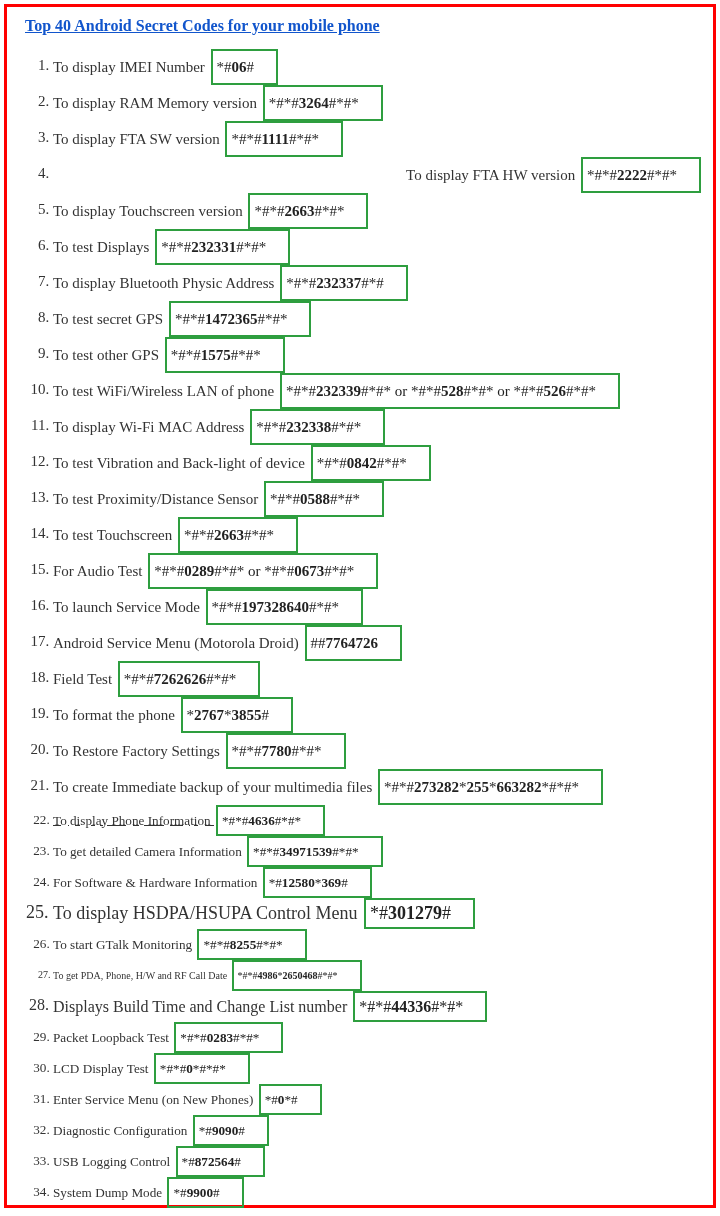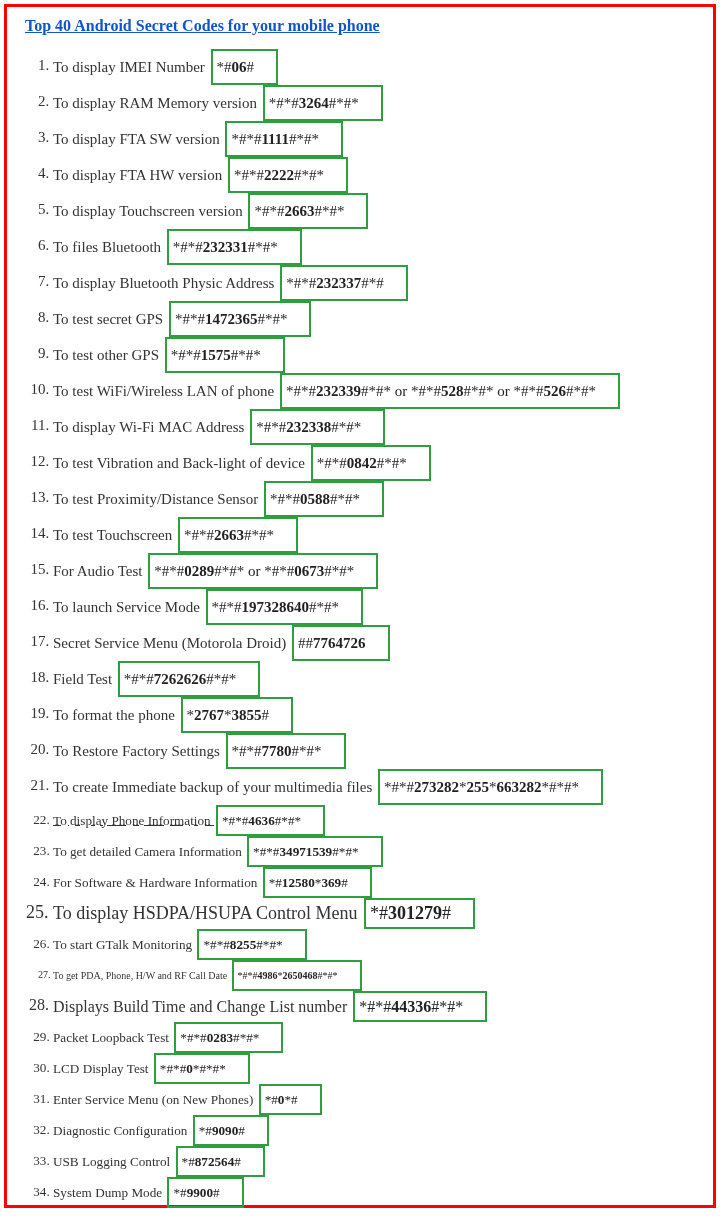--- a/index.html
+++ b/index.html
@@ -57,34 +57,34 @@
   </style>
 </head>
 <body>
 
 <div class="frame">
   <div class="title">Top 40 Android Secret Codes for your mobile phone</div>
   <ol class="main-list large">
       <li class="" style="font-size: 15px; line-height: 30px;"><span class="desc">To display IMEI Number </span><span class="code">*#<span class="bold">06</span>#</span></li>
       <li class="" style="font-size: 15px; line-height: 30px;"><span class="desc">To display RAM Memory version </span><span class="code">*#*#<span class="bold">3264</span>#*#*</span></li>
       <li class="" style="font-size: 15px; line-height: 30px;"><span class="desc">To display FTA SW version </span><span class="code">*#*#<span class="bold">1111</span>#*#*</span></li>
-      <li class="" style="font-size: 15px; line-height: 30px;"><span class="desc">To display FTA HW version </span><span class="code">*#*#<span class="bold">2222</span>#*#*</span></li>
+      <li class="" style="font-size: 15px; line-height: 30px; text-align: right;"><span class="desc">To display FTA HW version </span><span class="code">*#*#<span class="bold">2222</span>#*#*</span></li>
       <li class="" style="font-size: 15px; line-height: 30px;"><span class="desc">To display Touchscreen version </span><span class="code">*#*#<span class="bold">2663</span>#*#*</span></li>
-      <li class="" style="font-size: 15px; line-height: 30px;"><span class="desc">To files Bluetooth </span><span class="code">*#*#<span class="bold">232331</span>#*#*</span></li>
+      <li class="" style="font-size: 15px; line-height: 30px;"><span class="desc">To test Displays </span><span class="code">*#*#<span class="bold">232331</span>#*#*</span></li>
       <li class="" style="font-size: 15px; line-height: 30px;"><span class="desc">To display Bluetooth Physic Address </span><span class="code">*#*#<span class="bold">232337</span>#*#</span></li>
       <li class="" style="font-size: 15px; line-height: 30px;"><span class="desc">To test secret GPS </span><span class="code">*#*#<span class="bold">1472365</span>#*#*</span></li>
       <li class="" style="font-size: 15px; line-height: 30px;"><span class="desc">To test other GPS </span><span class="code">*#*#<span class="bold">1575</span>#*#*</span></li>
       <li class="" style="font-size: 15px; line-height: 30px;"><span class="desc">To test WiFi/Wireless LAN of phone </span><span class="code">*#*#<span class="bold">232339</span>#*#* or *#*#<span class="bold">528</span>#*#* or *#*#<span class="bold">526</span>#*#*</span></li>
       <li class="" style="font-size: 15px; line-height: 30px;"><span class="desc">To display Wi-Fi MAC Address </span><span class="code">*#*#<span class="bold">232338</span>#*#*</span></li>
       <li class="" style="font-size: 15px; line-height: 30px;"><span class="desc">To test Vibration and Back-light of device </span><span class="code">*#*#<span class="bold">0842</span>#*#*</span></li>
       <li class="" style="font-size: 15px; line-height: 30px;"><span class="desc">To test Proximity/Distance Sensor </span><span class="code">*#*#<span class="bold">0588</span>#*#*</span></li>
       <li class="" style="font-size: 15px; line-height: 30px;"><span class="desc">To test Touchscreen </span><span class="code">*#*#<span class="bold">2663</span>#*#*</span></li>
       <li class="" style="font-size: 15px; line-height: 30px;"><span class="desc">For Audio Test </span><span class="code">*#*#<span class="bold">0289</span>#*#* or *#*#<span class="bold">0673</span>#*#*</span></li>
       <li class="" style="font-size: 15px; line-height: 30px;"><span class="desc">To launch Service Mode </span><span class="code">*#*#<span class="bold">197328640</span>#*#*</span></li>
-      <li class="" style="font-size: 15px; line-height: 30px;"><span class="desc">Secret Service Menu (Motorola Droid) </span><span class="code">##<span class="bold">7764726</span></span></li>
+      <li class="" style="font-size: 15px; line-height: 30px;"><span class="desc">Android Service Menu (Motorola Droid) </span><span class="code">##<span class="bold">7764726</span></span></li>
       <li class="" style="font-size: 15px; line-height: 30px;"><span class="desc">Field Test </span><span class="code">*#*#<span class="bold">7262626</span>#*#*</span></li>
       <li class="" style="font-size: 15px; line-height: 30px;"><span class="desc">To format the phone </span><span class="code">*<span class="bold">2767</span>*<span class="bold">3855</span>#</span></li>
       <li class="" style="font-size: 15px; line-height: 30px;"><span class="desc">To Restore Factory Settings </span><span class="code">*#*#<span class="bold">7780</span>#*#*</span></li>
       <li class="" style="font-size: 15px; line-height: 30px;"><span class="desc">To create Immediate backup of your multimedia files </span><span class="code">*#*#<span class="bold">273282</span>*<span class="bold">255</span>*<span class="bold">663282</span>*#*#*</span></li>
       <li class="" style="font-size: 13.2px; line-height: 25px; text-decoration: underline;"><span class="desc">To display Phone Information </span><span class="code">*#*#<span class="bold">4636</span>#*#*</span></li>
       <li class="" style="font-size: 13.2px; line-height: 25px;"><span class="desc">To get detailed Camera Information </span><span class="code">*#*#<span class="bold">34971539</span>#*#*</span></li>
       <li class="" style="font-size: 13.2px; line-height: 25px;"><span class="desc">For Software &amp; Hardware Information </span><span class="code">*#<span class="bold">12580</span>*<span class="bold">369</span>#</span></li>
       <li class="" style="font-size: 18px; line-height: 25px;"><span class="desc">To display HSDPA/HSUPA Control Menu </span><span class="code">*#<span class="bold">301279</span>#</span></li>
       <li class="" style="font-size: 13.2px; line-height: 25px;"><span class="desc">To start GTalk Monitoring </span><span class="code">*#*#<span class="bold">8255</span>#*#*</span></li>
       <li class="" style="font-size: 10px; line-height: 25px;"><span class="desc">To get PDA, Phone, H/W and RF Call Date </span><span class="code">*#*#<span class="bold">4986</span>*<span class="bold">2650468</span>#*#*</span></li>

